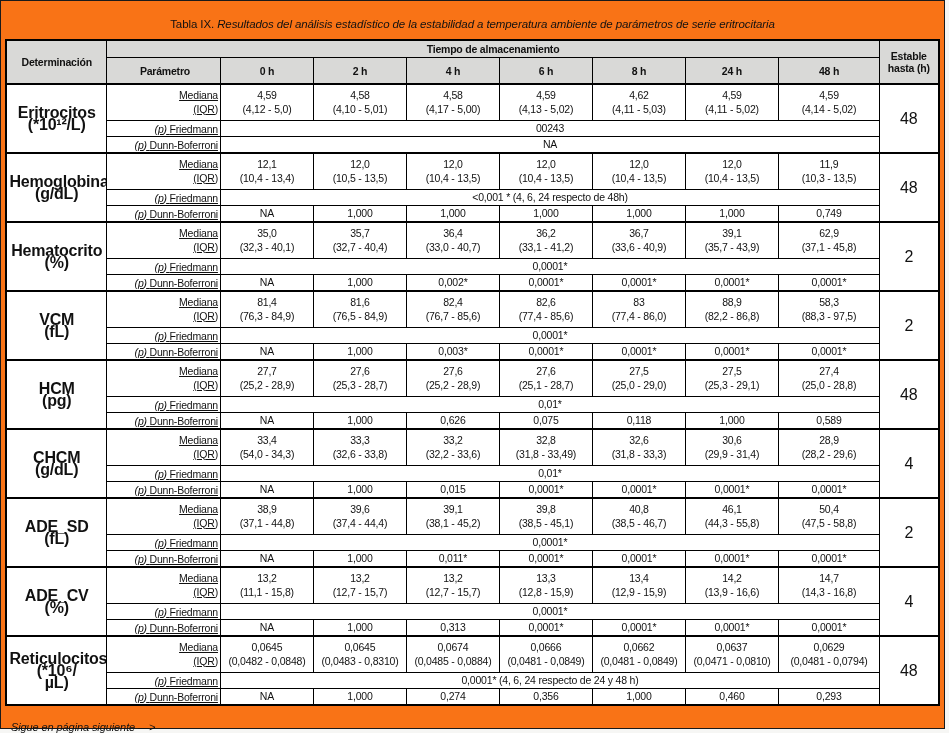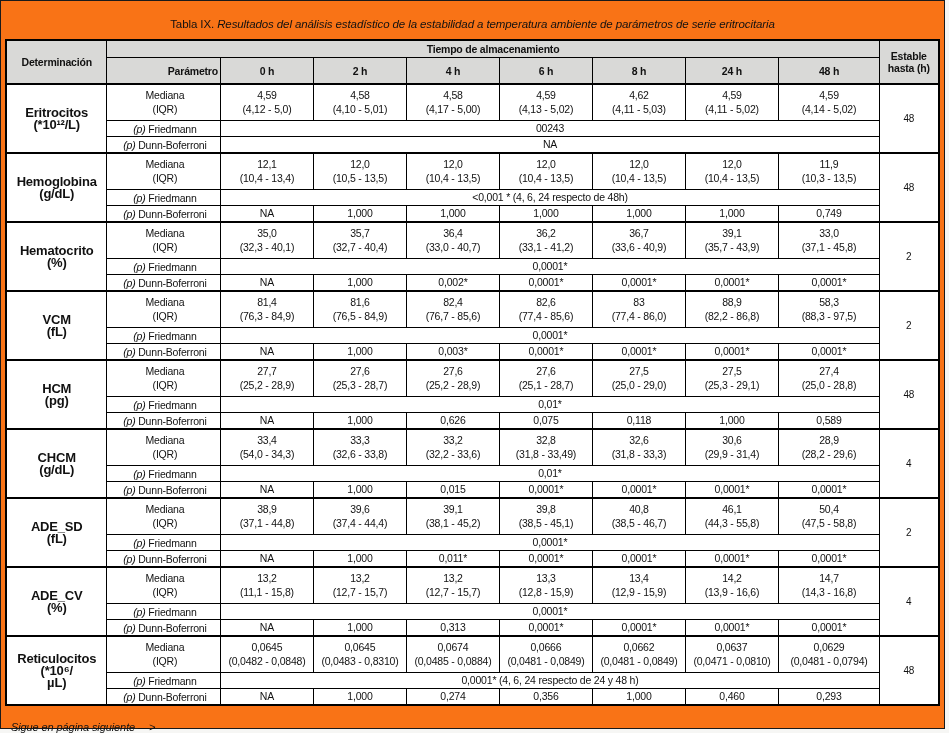--- a/index.html
+++ b/index.html
@@ -9,31 +9,31 @@
           border:1px solid #1a1a1a; background:#f97316; position:relative; }
   .title { text-align:center; margin-top:17px; font-size:11.5px; letter-spacing:-0.1px; }
   .title .ital { font-style:italic; }
   table { border-collapse:collapse; table-layout:fixed; width:932px;
           margin:9px auto 0 auto; border:2px solid #000; letter-spacing:-0.2px; }
   th, td { border:1px solid #000; padding:0 2px; vertical-align:middle;
            font-size:10.5px; overflow:hidden; }
   th { background:#d9d9d7; font-weight:bold; text-align:center; }
   tr.hrow1 th { height:16px; }
   tr.hrow2 th { height:25px; }
-  th.param-h { text-align:right; padding-left:5px; }
+  th.param-h { text-align:center; padding-left:5px; }
   td { background:#fff; text-align:center; }
-  td.det-cell { font-weight:bold; white-space:pre-line; line-height:12px; font-size:13px; }
-  td.param-cell { text-align:center; padding-left:5px; line-height:12px; }
+  td.det-cell { font-weight:bold; white-space:pre-line; line-height:12px; font-size:16px; }
+  td.param-cell { text-align:right; padding-left:5px; line-height:12px;text-decoration:underline; }
   td.num-cell { line-height:13px; }
   tr.median-row td { height:33px; padding-top:1px; padding-bottom:1px; }
   tr.p-row td { height:15px; }
   tr.block-start td { border-top:2px solid #000; }
   .p-ital { font-style:italic; }
   .line { line-height:13.5px; }
-  td.estable-cell { font-size:10px; }
+  td.estable-cell { font-size:16px; }
   .footer { margin:15px 0 0 10px; font-style:italic; font-size:11px; letter-spacing:-0.1px; }
 </style>
 </head>
 <body>
 
 <div class="page">
 
   <div class="title"><span>Tabla IX.</span><span class="ital"> Resultados del análisis estadístico de la estabilidad a temperatura ambiente de parámetros de serie eritrocitaria</span></div>
 
   <table>
@@ -185,21 +185,21 @@
           </td>
           <td class="num-cell">
             <div class="line">36,7</div>
             <div class="line">(33,6 - 40,9)</div>
           </td>
           <td class="num-cell">
             <div class="line">39,1</div>
             <div class="line">(35,7 - 43,9)</div>
           </td>
           <td class="num-cell">
-            <div class="line">33,0</div>
+            <div class="line">62,9</div>
             <div class="line">(37,1 - 45,8)</div>
           </td>
           <td class="estable-cell" rowspan="3">2</td>
         </tr>
         <tr class="p-row">
           <td class="param-cell"><span class="p-ital">(p)</span> <span>Friedmann</span></td>
           <td class="num-cell" colspan="7">0,0001*</td>
         </tr>
         <tr class="p-row">
           <td class="param-cell"><span class="p-ital">(p)</span> <span>Dunn-Boferroni</span></td>

